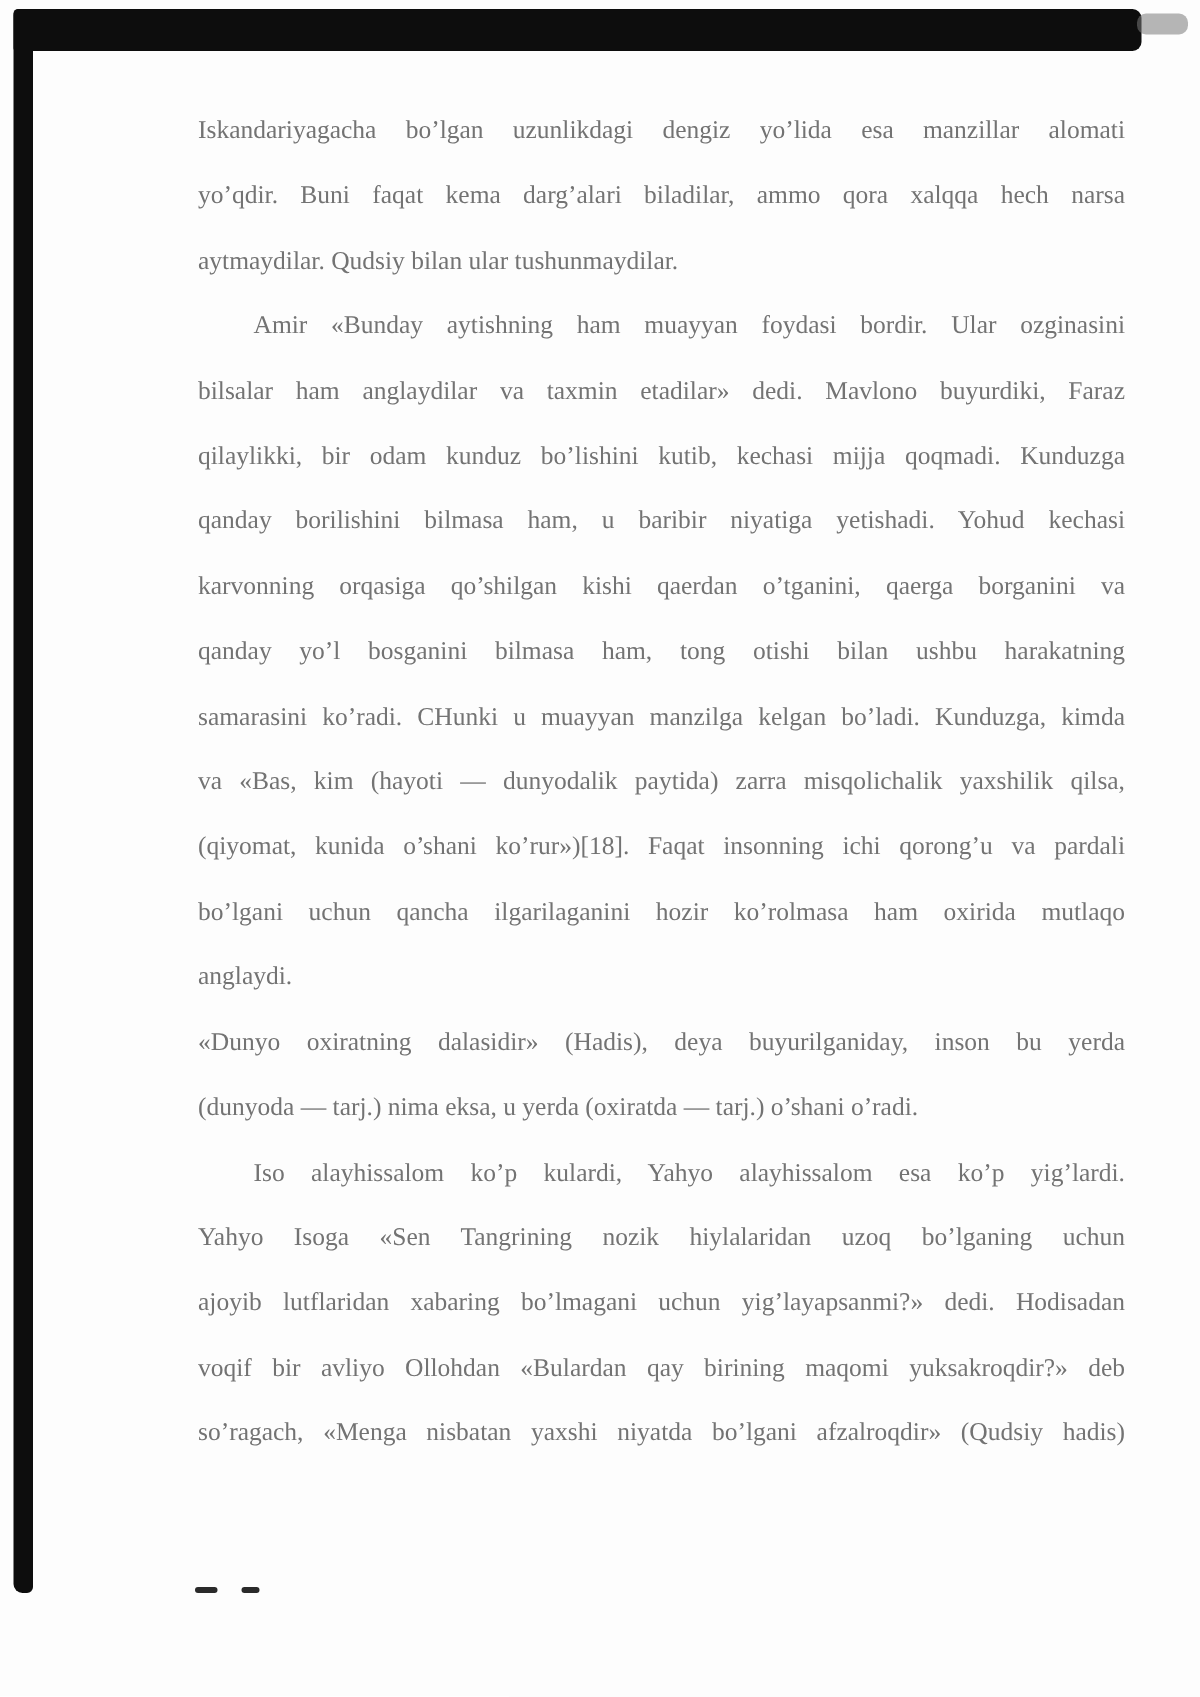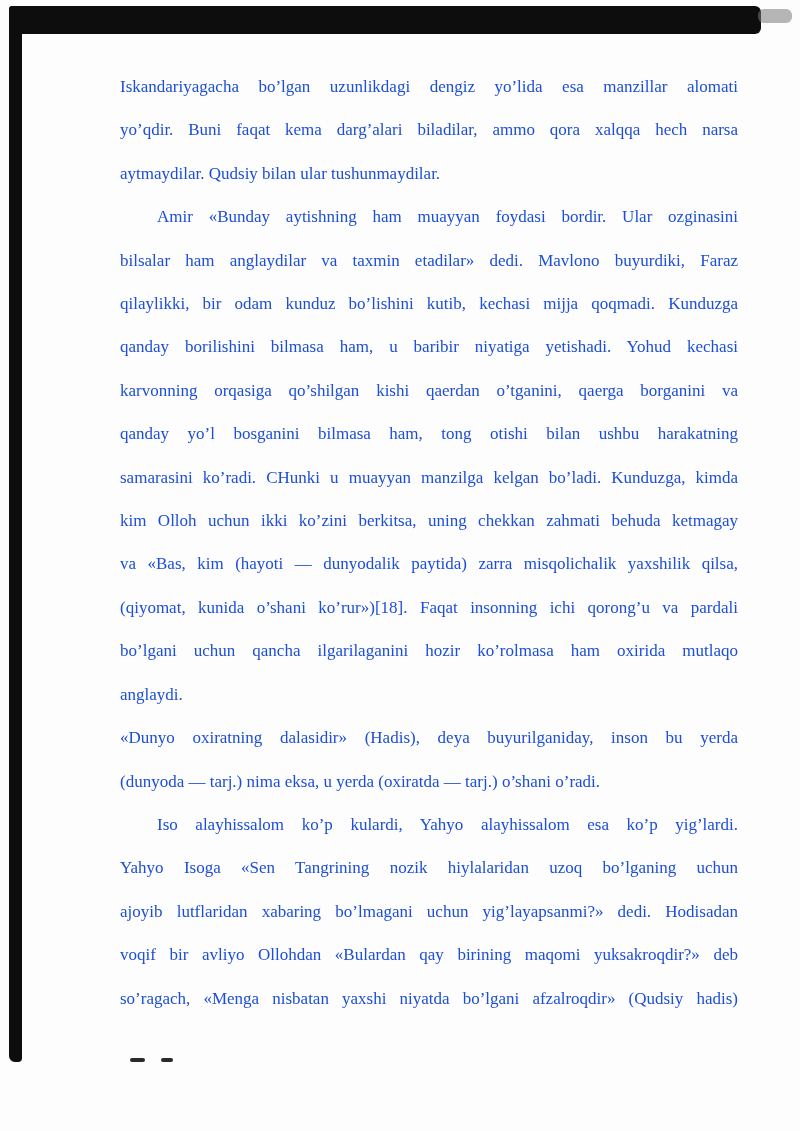--- a/index.html
+++ b/index.html
@@ -41,24 +41,24 @@
   .scan-speck {
     position: absolute;
     background: #2a2a2a;
     border-radius: 2px;
   }
   .speck-1 { left: 130px; top: 1058px; width: 15px; height: 4px; }
   .speck-2 { left: 161px; top: 1058px; width: 12px; height: 4px; }
 
   .text-block {
     position: absolute;
-    left: 120px;
+    left: 132px;
     top: 65px;
     width: 618px;
-    color: #1d4ed8;
+    color: #737373;
     font-size: 17px;
     line-height: 43.4px;
   }
   .line {
     text-align: justify;
     text-align-last: justify;
     white-space: normal;
   }
   .line.no-stretch {
     text-align: left;
@@ -82,21 +82,20 @@
       <div class="line">Iskandariyagacha bo’lgan uzunlikdagi dengiz yo’lida esa manzillar alomati</div>
       <div class="line">yo’qdir. Buni faqat kema darg’alari biladilar, ammo qora xalqqa hech narsa</div>
       <div class="line no-stretch">aytmaydilar. Qudsiy bilan ular tushunmaydilar.</div>
       <div class="line indent">Amir «Bunday aytishning ham muayyan foydasi bordir. Ular ozginasini</div>
       <div class="line">bilsalar ham anglaydilar va taxmin etadilar» dedi. Mavlono buyurdiki, Faraz</div>
       <div class="line">qilaylikki, bir odam kunduz bo’lishini kutib, kechasi mijja qoqmadi. Kunduzga</div>
       <div class="line">qanday borilishini bilmasa ham, u baribir niyatiga yetishadi. Yohud kechasi</div>
       <div class="line">karvonning orqasiga qo’shilgan kishi qaerdan o’tganini, qaerga borganini va</div>
       <div class="line">qanday yo’l bosganini bilmasa ham, tong otishi bilan ushbu harakatning</div>
       <div class="line">samarasini ko’radi. CHunki u muayyan manzilga kelgan bo’ladi. Kunduzga, kimda</div>
-      <div class="line">kim Olloh uchun ikki ko’zini berkitsa, uning chekkan zahmati behuda ketmagay</div>
       <div class="line">va «Bas, kim (hayoti — dunyodalik paytida) zarra misqolichalik yaxshilik qilsa,</div>
       <div class="line">(qiyomat, kunida o’shani ko’rur»)[18]. Faqat insonning ichi qorong’u va pardali</div>
       <div class="line">bo’lgani uchun qancha ilgarilaganini hozir ko’rolmasa ham oxirida mutlaqo</div>
       <div class="line no-stretch">anglaydi.</div>
       <div class="line">«Dunyo oxiratning dalasidir» (Hadis), deya buyurilganiday, inson bu yerda</div>
       <div class="line no-stretch">(dunyoda — tarj.) nima eksa, u yerda (oxiratda — tarj.) o’shani o’radi.</div>
       <div class="line indent">Iso alayhissalom ko’p kulardi, Yahyo alayhissalom esa ko’p yig’lardi.</div>
       <div class="line">Yahyo Isoga «Sen Tangrining nozik hiylalaridan uzoq bo’lganing uchun</div>
       <div class="line">ajoyib lutflaridan xabaring bo’lmagani uchun yig’layapsanmi?» dedi. Hodisadan</div>
       <div class="line">voqif bir avliyo Ollohdan «Bulardan qay birining maqomi yuksakroqdir?» deb</div>

